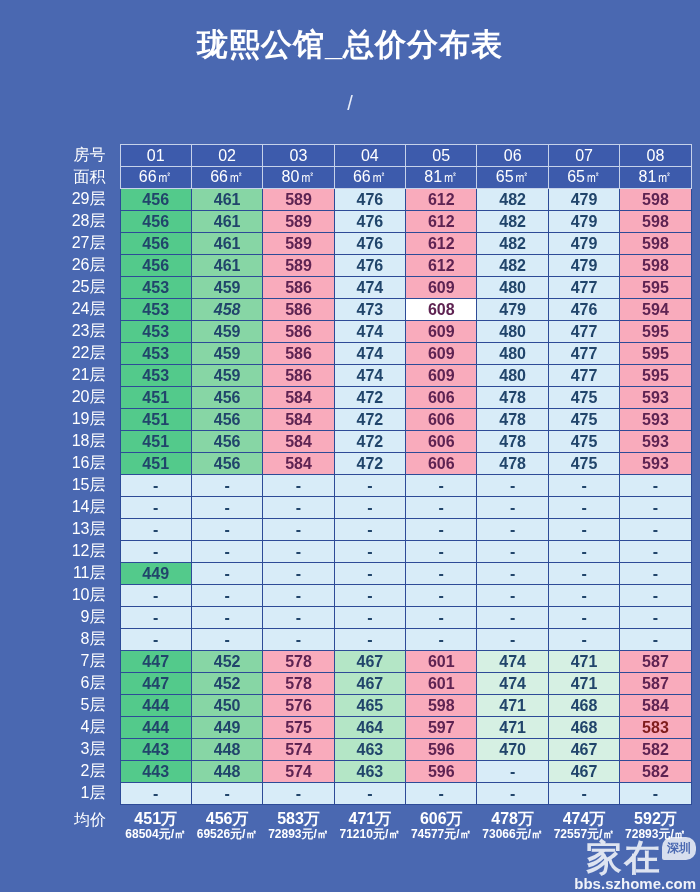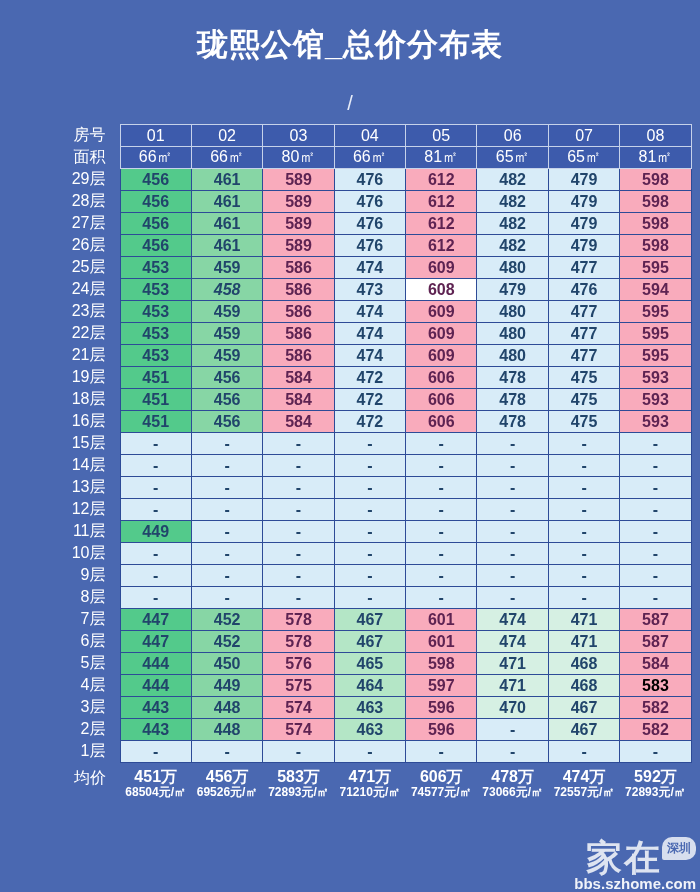--- a/index.html
+++ b/index.html
@@ -26,21 +26,21 @@
     font-weight: bold;
   }
   .divider {
     margin-top: 26px;
     text-align: center;
     color: #e8edf8;
     font-size: 20px;
     height: 24px;
   }
   table.price {
-    margin-top: 8px;
+    margin-top: 28px;
     border-collapse: collapse;
     table-layout: fixed;
     width: 691px;
   }
   table.price td {
     height: 22px;
     text-align: center;
     vertical-align: middle;
     font-size: 16px;
     overflow: hidden;
@@ -247,20 +247,31 @@
           <td class="dcell" style="background: rgb(83, 202, 139); color: rgb(33, 69, 107);">453</td>
           <td class="dcell" style="background: rgb(135, 214, 165); color: rgb(33, 69, 107);">459</td>
           <td class="dcell" style="background: rgb(249, 171, 188); color: rgb(94, 35, 82);">586</td>
           <td class="dcell" style="background: rgb(216, 236, 248); color: rgb(33, 69, 107);">474</td>
           <td class="dcell" style="background: rgb(249, 171, 188); color: rgb(94, 35, 82);">609</td>
           <td class="dcell" style="background: rgb(216, 236, 248); color: rgb(33, 69, 107);">480</td>
           <td class="dcell" style="background: rgb(216, 236, 248); color: rgb(33, 69, 107);">477</td>
           <td class="dcell" style="background: rgb(249, 171, 188); color: rgb(94, 35, 82);">595</td>
         </tr>
         <tr>
+          <td class="rowlab">20层</td>
+          <td class="dcell" style="background: rgb(83, 202, 139); color: rgb(33, 69, 107);">451</td>
+          <td class="dcell" style="background: rgb(135, 214, 165); color: rgb(33, 69, 107);">456</td>
+          <td class="dcell" style="background: rgb(249, 171, 188); color: rgb(94, 35, 82);">584</td>
+          <td class="dcell" style="background: rgb(216, 236, 248); color: rgb(33, 69, 107);">472</td>
+          <td class="dcell" style="background: rgb(249, 171, 188); color: rgb(94, 35, 82);">606</td>
+          <td class="dcell" style="background: rgb(216, 236, 248); color: rgb(33, 69, 107);">478</td>
+          <td class="dcell" style="background: rgb(216, 236, 248); color: rgb(33, 69, 107);">475</td>
+          <td class="dcell" style="background: rgb(249, 171, 188); color: rgb(94, 35, 82);">593</td>
+        </tr>
+        <tr>
           <td class="rowlab">19层</td>
           <td class="dcell" style="background: rgb(83, 202, 139); color: rgb(33, 69, 107);">451</td>
           <td class="dcell" style="background: rgb(135, 214, 165); color: rgb(33, 69, 107);">456</td>
           <td class="dcell" style="background: rgb(249, 171, 188); color: rgb(94, 35, 82);">584</td>
           <td class="dcell" style="background: rgb(216, 236, 248); color: rgb(33, 69, 107);">472</td>
           <td class="dcell" style="background: rgb(249, 171, 188); color: rgb(94, 35, 82);">606</td>
           <td class="dcell" style="background: rgb(216, 236, 248); color: rgb(33, 69, 107);">478</td>
           <td class="dcell" style="background: rgb(216, 236, 248); color: rgb(33, 69, 107);">475</td>
           <td class="dcell" style="background: rgb(249, 171, 188); color: rgb(94, 35, 82);">593</td>
         </tr>
@@ -409,21 +420,21 @@
         </tr>
         <tr>
           <td class="rowlab">4层</td>
           <td class="dcell" style="background: rgb(83, 202, 139); color: rgb(33, 69, 107);">444</td>
           <td class="dcell" style="background: rgb(135, 214, 165); color: rgb(33, 69, 107);">449</td>
           <td class="dcell" style="background: rgb(249, 171, 188); color: rgb(94, 35, 82);">575</td>
           <td class="dcell" style="background: rgb(180, 230, 198); color: rgb(33, 69, 107);">464</td>
           <td class="dcell" style="background: rgb(249, 171, 188); color: rgb(94, 35, 82);">597</td>
           <td class="dcell" style="background: rgb(214, 240, 227); color: rgb(33, 69, 107);">471</td>
           <td class="dcell" style="background: rgb(214, 240, 227); color: rgb(33, 69, 107);">468</td>
-          <td class="dcell" style="background: rgb(249, 171, 188); color: #000000;">583</td>
+          <td class="dcell" style="background: rgb(249, 171, 188); color: #7f1d1d;">583</td>
         </tr>
         <tr>
           <td class="rowlab">3层</td>
           <td class="dcell" style="background: rgb(83, 202, 139); color: rgb(33, 69, 107);">443</td>
           <td class="dcell" style="background: rgb(135, 214, 165); color: rgb(33, 69, 107);">448</td>
           <td class="dcell" style="background: rgb(249, 171, 188); color: rgb(94, 35, 82);">574</td>
           <td class="dcell" style="background: rgb(180, 230, 198); color: rgb(33, 69, 107);">463</td>
           <td class="dcell" style="background: rgb(249, 171, 188); color: rgb(94, 35, 82);">596</td>
           <td class="dcell" style="background: rgb(214, 240, 227); color: rgb(33, 69, 107);">470</td>
           <td class="dcell" style="background: rgb(214, 240, 227); color: rgb(33, 69, 107);">467</td>

